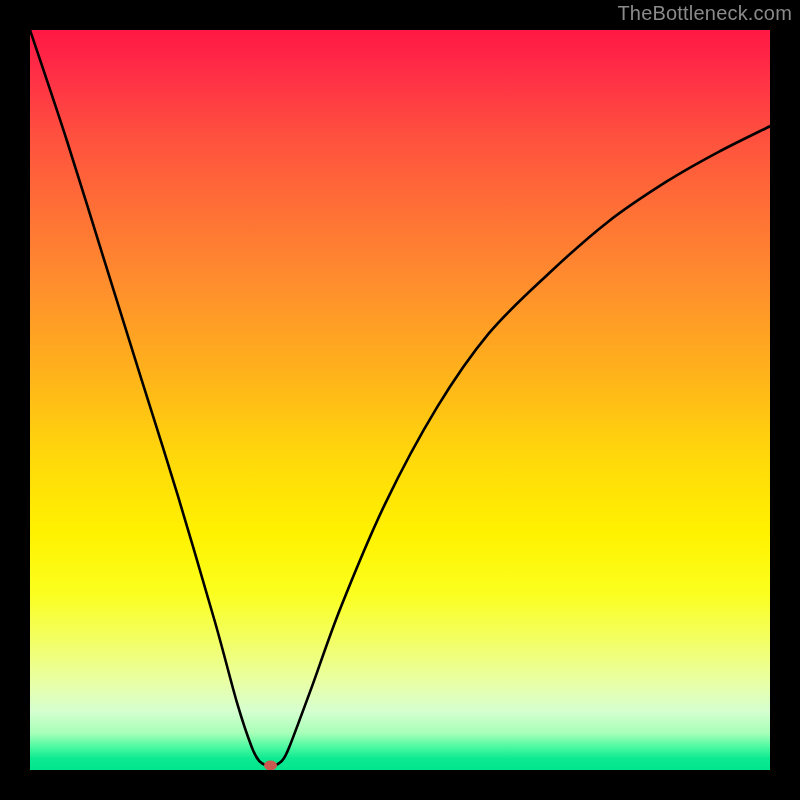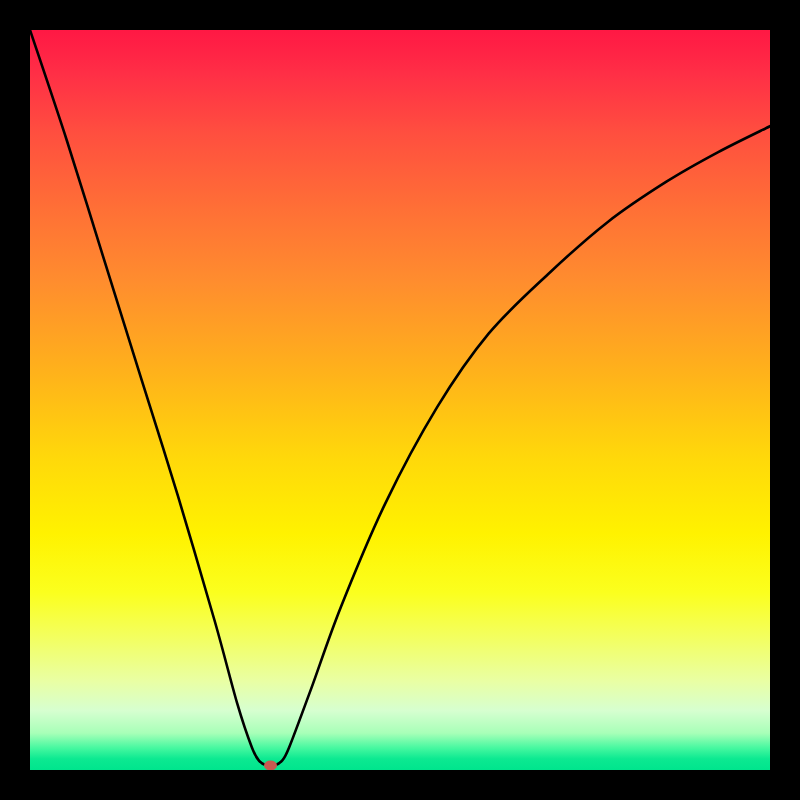--- a/index.html
+++ b/index.html
@@ -82,13 +82,14 @@
 
   <div class="plot-area">
     <div class="gradient"></div>
 
     <svg class="curve-svg" viewBox="0 0 740 740" preserveAspectRatio="none">
       <path id="curve" class="curve-path" d="M 0,0 C 5.92,17.76 25.16,74.29599999999999 37,111 C 48.84,147.704 62.16,191.51200000000006 74,229.40000000000003 C 85.84,267.288 99.16,309.912 111,347.79999999999995 C 122.84,385.68799999999993 136.16,427.128 148,466.2 C 159.84,505.272 175.528,558.848 185,592 C 194.472,625.152 201.28000000000003,653.2719999999999 207.20000000000002,673.4 C 213.12,693.528 218.448,708.5648 222,717.8 C 225.552,727.0351999999999 227.032,728.2784 229.4,731.12 C 231.768,733.9616 234.43200000000002,734.8496 236.8,735.56 C 239.168,736.2703999999999 241.83200000000002,736.2703999999999 244.20000000000002,735.56 C 246.568,734.8496 249.23200000000003,733.9616 251.60000000000002,731.12 C 253.96800000000002,728.2784 254.264,729.4032 259,717.8 C 263.736,706.1967999999999 272.912,681.096 281.2,658.6 C 289.488,636.104 298.96000000000004,606.8000000000001 310.8,577.2 C 322.64,547.6 339.808,505.56800000000004 355.2,473.6 C 370.592,441.632 390.42400000000004,404.63200000000006 407.00000000000006,377.40000000000003 C 423.5760000000001,350.168 441.04,324.71200000000005 458.8,303.40000000000003 C 476.56,282.088 499.056,261.96 518,244.2 C 536.944,226.43999999999997 558.2560000000001,207.2 577.2,192.39999999999998 C 596.144,177.59999999999997 618.64,162.94799999999992 636.4,151.69999999999993 C 654.16,140.45199999999994 671.624,130.98000000000002 688.2,122.10000000000002 C 704.7760000000001,113.22000000000004 731.712,100.34400000000004 740,96.20000000000005"></path>
       <ellipse id="marker" class="marker" cx="240.5" cy="735.56" rx="6.5" ry="5"></ellipse>
     </svg>
   </div>
 
+  <div class="watermark">TheBottleneck.com</div>
 </div>
 
 </body></html>

